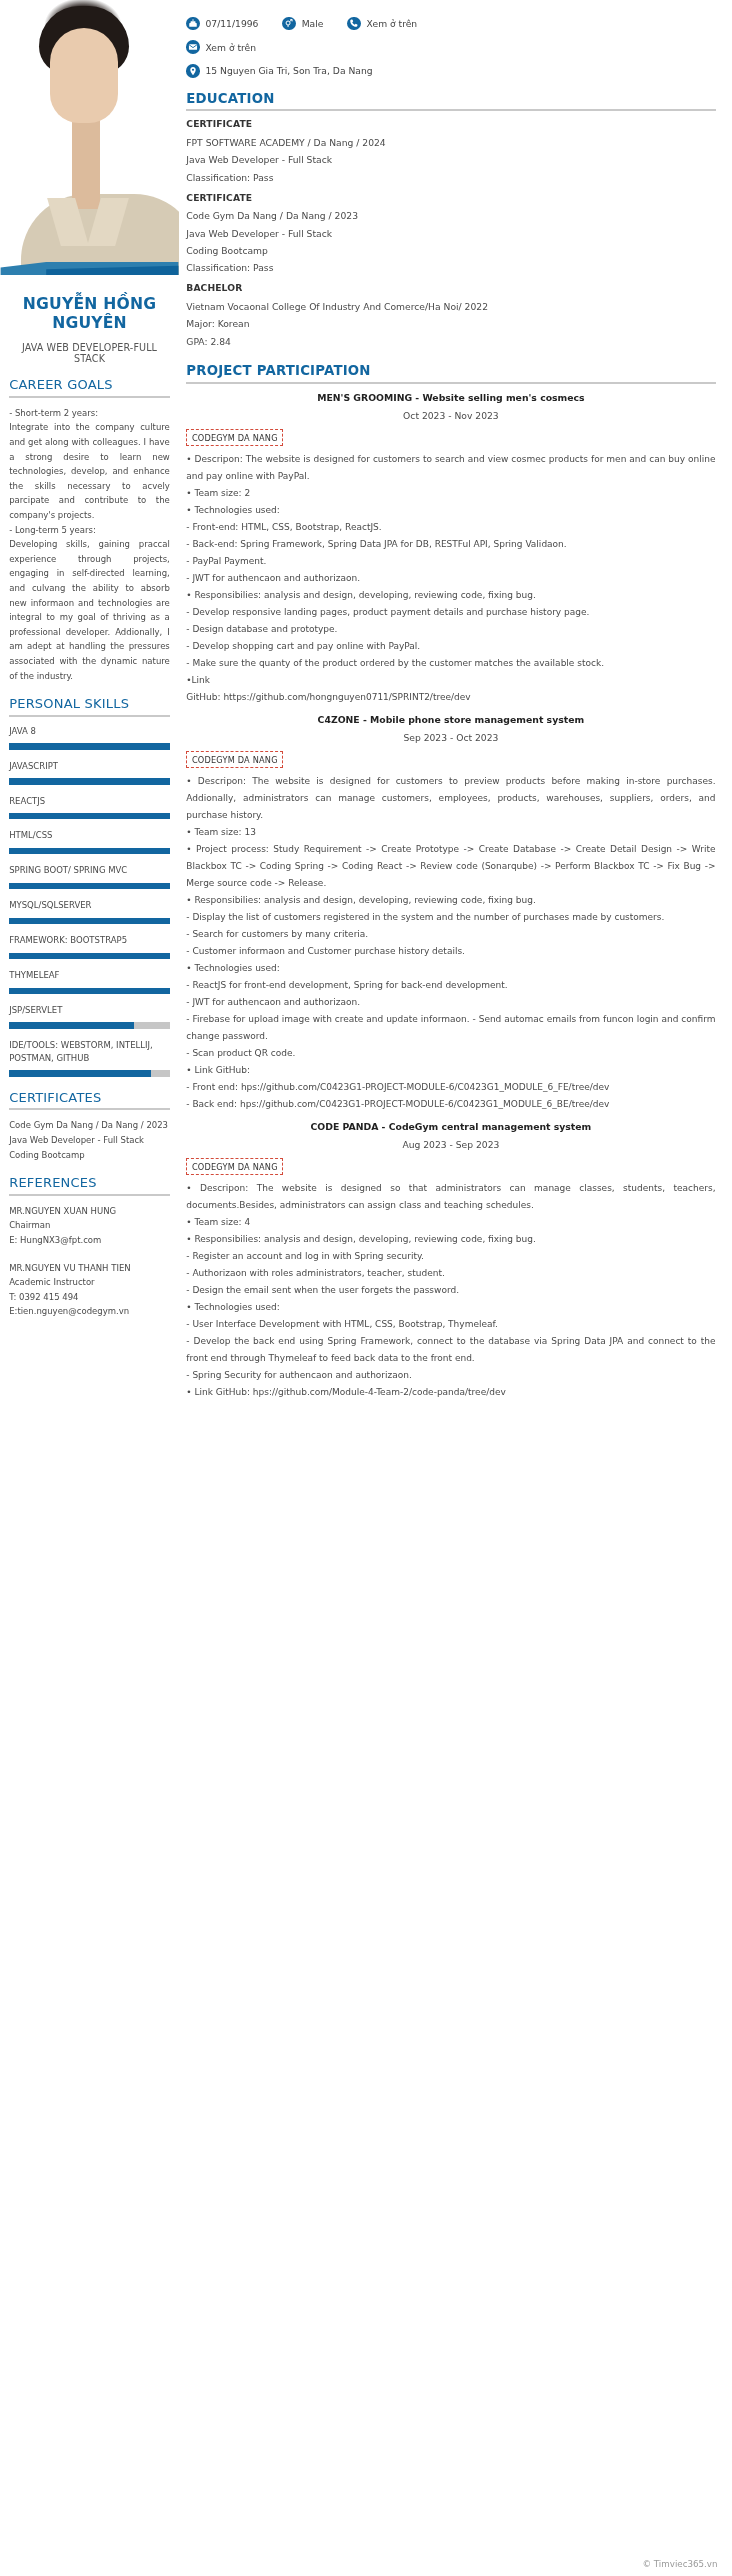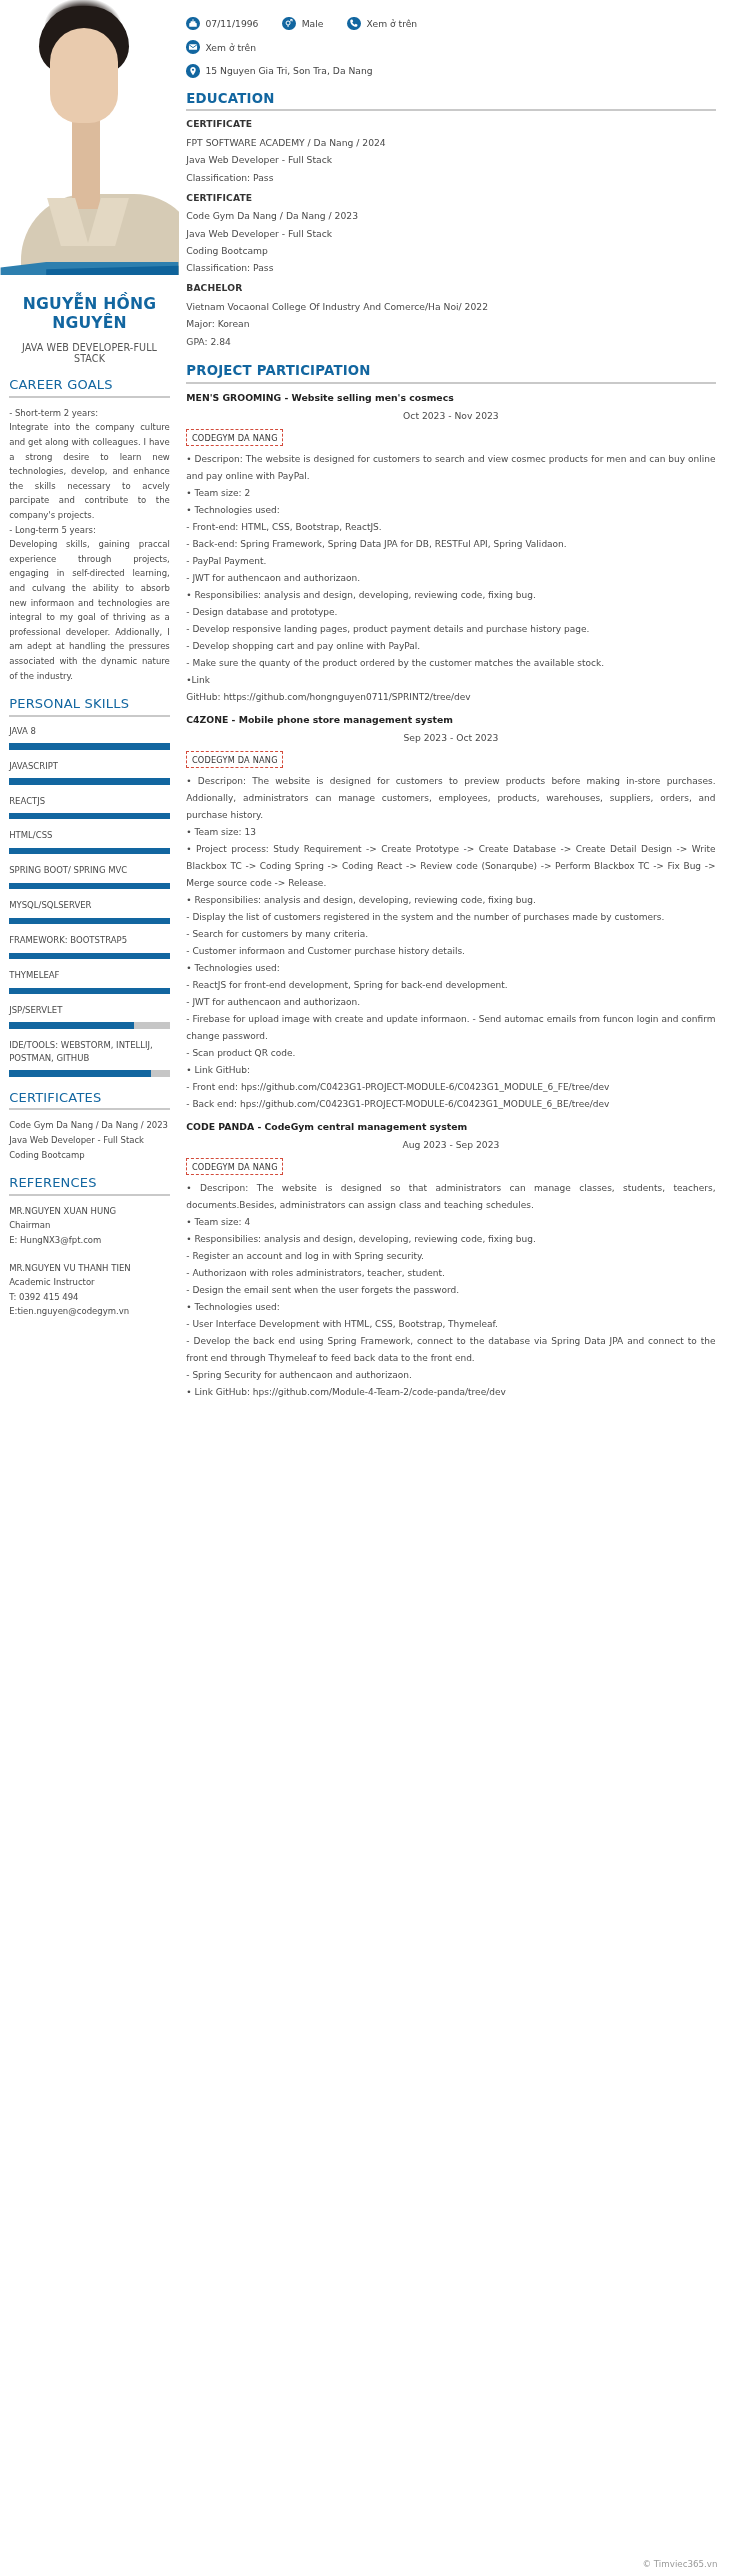--- a/index.html
+++ b/index.html
@@ -132,21 +132,21 @@
   .c-txt { font-size: 9.2px; color: #444; }
 
   .r-sect { margin-top: 13px; }
   .r-head {
     color: #1266a0; font-weight: 700; font-size: 13.3px;
     letter-spacing: 0.2px; padding-bottom: 3.7px;
   }
   .r-rule { height: 1.8px; background: #c9c9c9; margin-bottom: 7.3px; }
   .r-sub { font-weight: 700; font-size: 9.2px; color: #333; margin: 5.5px 0 4.6px; letter-spacing: 0.1px; }
   .r-line { font-size: 9.2px; line-height: 17.4px; color: #4a4a4a; }
-  .proj-title { font-weight: 700; font-size: 9.3px; color: #222; margin-top: 8.2px; }
+  .proj-title { font-weight: 700; font-size: 9.3px; color: #222; margin-top: 8.2px; text-align: center; }
   .proj-date { font-size: 9.2px; color: #4a4a4a; margin-top: 5.5px; line-height: 16.5px; text-align: center; }
   .badge {
     display: inline-block;
     border: 0.9px dashed #d34a3a;
     color: #333;
     font-size: 8.2px;
     padding: 2.3px 4.6px;
     margin: 4.6px 0 4.6px;
     letter-spacing: 0.2px;
   }
@@ -388,22 +388,22 @@
       <div id="projects-list">
           <div><div class="proj-title">MEN'S GROOMING - Website selling men's cosmecs</div><div class="proj-date">Oct 2023 - Nov 2023</div><div class="badge">CODEGYM DA NANG</div><div class="p-body">
               <div>• Descripon: The website is designed for customers to search and view cosmec products for men and can buy online and pay online with PayPal.</div>
               <div>• Team size: 2</div>
               <div>• Technologies used:</div>
               <div>- Front-end: HTML, CSS, Bootstrap, ReactJS.</div>
               <div>- Back-end: Spring Framework, Spring Data JPA for DB, RESTFul API, Spring Validaon.</div>
               <div>- PayPal Payment.</div>
               <div>- JWT for authencaon and authorizaon.</div>
               <div>•  Responsibilies:  analysis  and  design,  developing,  reviewing code, fixing bug.</div>
+              <div>- Develop responsive landing pages, product payment details and purchase history page.</div>
               <div>- Design database and prototype.</div>
-              <div>- Develop responsive landing pages, product payment details and purchase history page.</div>
               <div>- Develop shopping cart and pay online with PayPal.</div>
               <div>- Make sure the quanty of the product ordered by the customer matches the available stock.</div>
               <div>•Link</div>
               <div>GitHub: https://github.com/hongnguyen0711/SPRINT2/tree/dev</div>
             </div></div>
           <div><div class="proj-title">C4ZONE - Mobile phone store management system</div><div class="proj-date">Sep 2023 - Oct 2023</div><div class="badge">CODEGYM DA NANG</div><div class="p-body">
               <div>•  Descripon:  The  website  is  designed  for  customers  to  preview products  before  making  in-store  purchases.  Addionally, administrators  can  manage  customers,  employees,  products, warehouses, suppliers, orders, and purchase history.</div>
               <div>• Team size: 13</div>
               <div>•  Project  process:  Study  Requirement  -&gt;  Create  Prototype  -&gt; Create  Database  -&gt;  Create  Detail  Design  -&gt;  Write  Blackbox  TC  -&gt; Coding  Spring  -&gt;  Coding  React  -&gt;  Review  code  (Sonarqube)  -&gt; Perform  Blackbox  TC  -&gt;  Fix  Bug  -&gt;  Merge  source  code  -&gt; Release.</div>
               <div>•  Responsibilies:  analysis  and  design,  developing,  reviewing code, fixing bug.</div>

